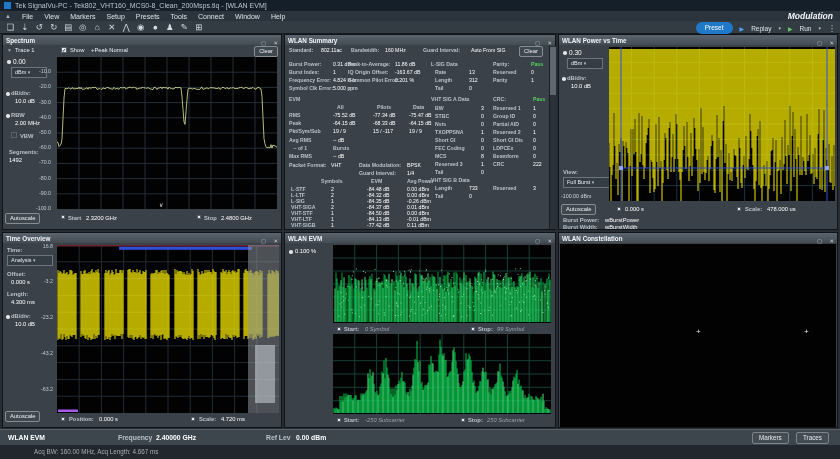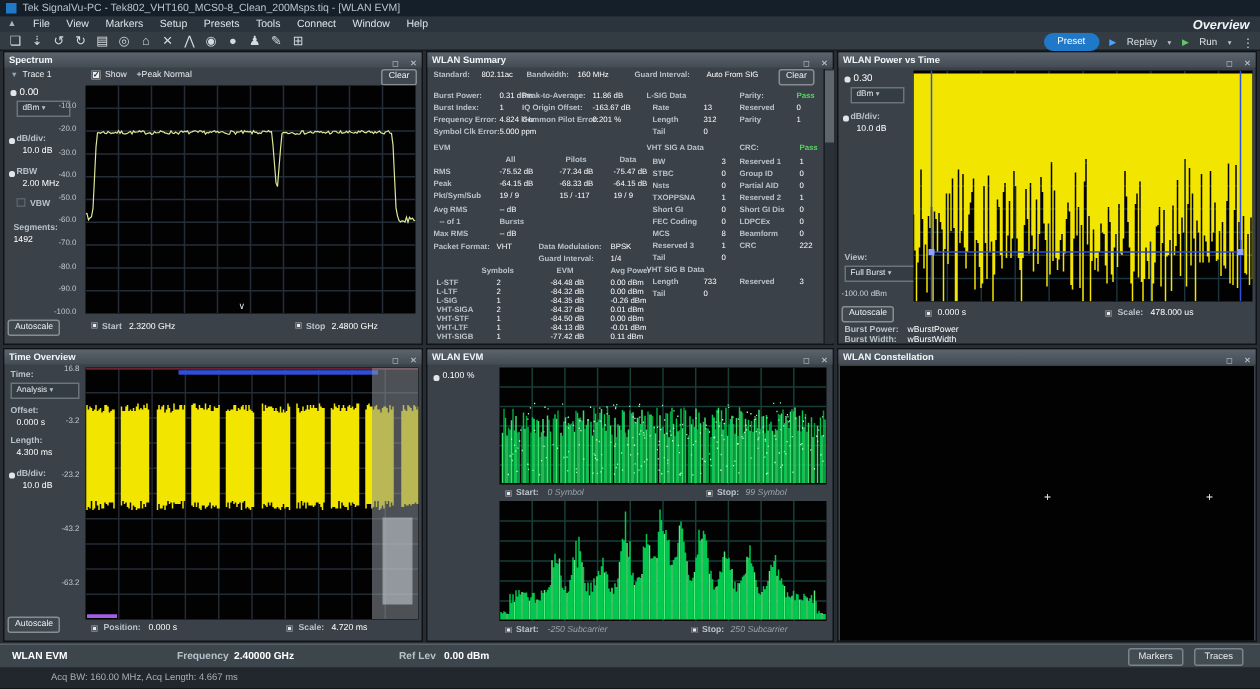--- a/index.html
+++ b/index.html
@@ -62,21 +62,21 @@
     <span class="mi">File</span>
     <span class="mi">View</span>
     <span class="mi">Markers</span>
     <span class="mi">Setup</span>
     <span class="mi">Presets</span>
     <span class="mi">Tools</span>
     <span class="mi">Connect</span>
     <span class="mi">Window</span>
     <span class="mi">Help</span>
   </div>
-  <span class="brand">Overview</span>
+  <span class="brand">Modulation</span>
 
   <div class="toolbar">
     <span class="tbi">❏</span>
     <span class="tbi">⇣</span>
     <span class="tbi">↺</span>
     <span class="tbi">↻</span>
     <span class="tbi">▤</span>
     <span class="tbi">◎</span>
     <span class="tbi">⌂</span>
     <span class="tbi">✕</span>

